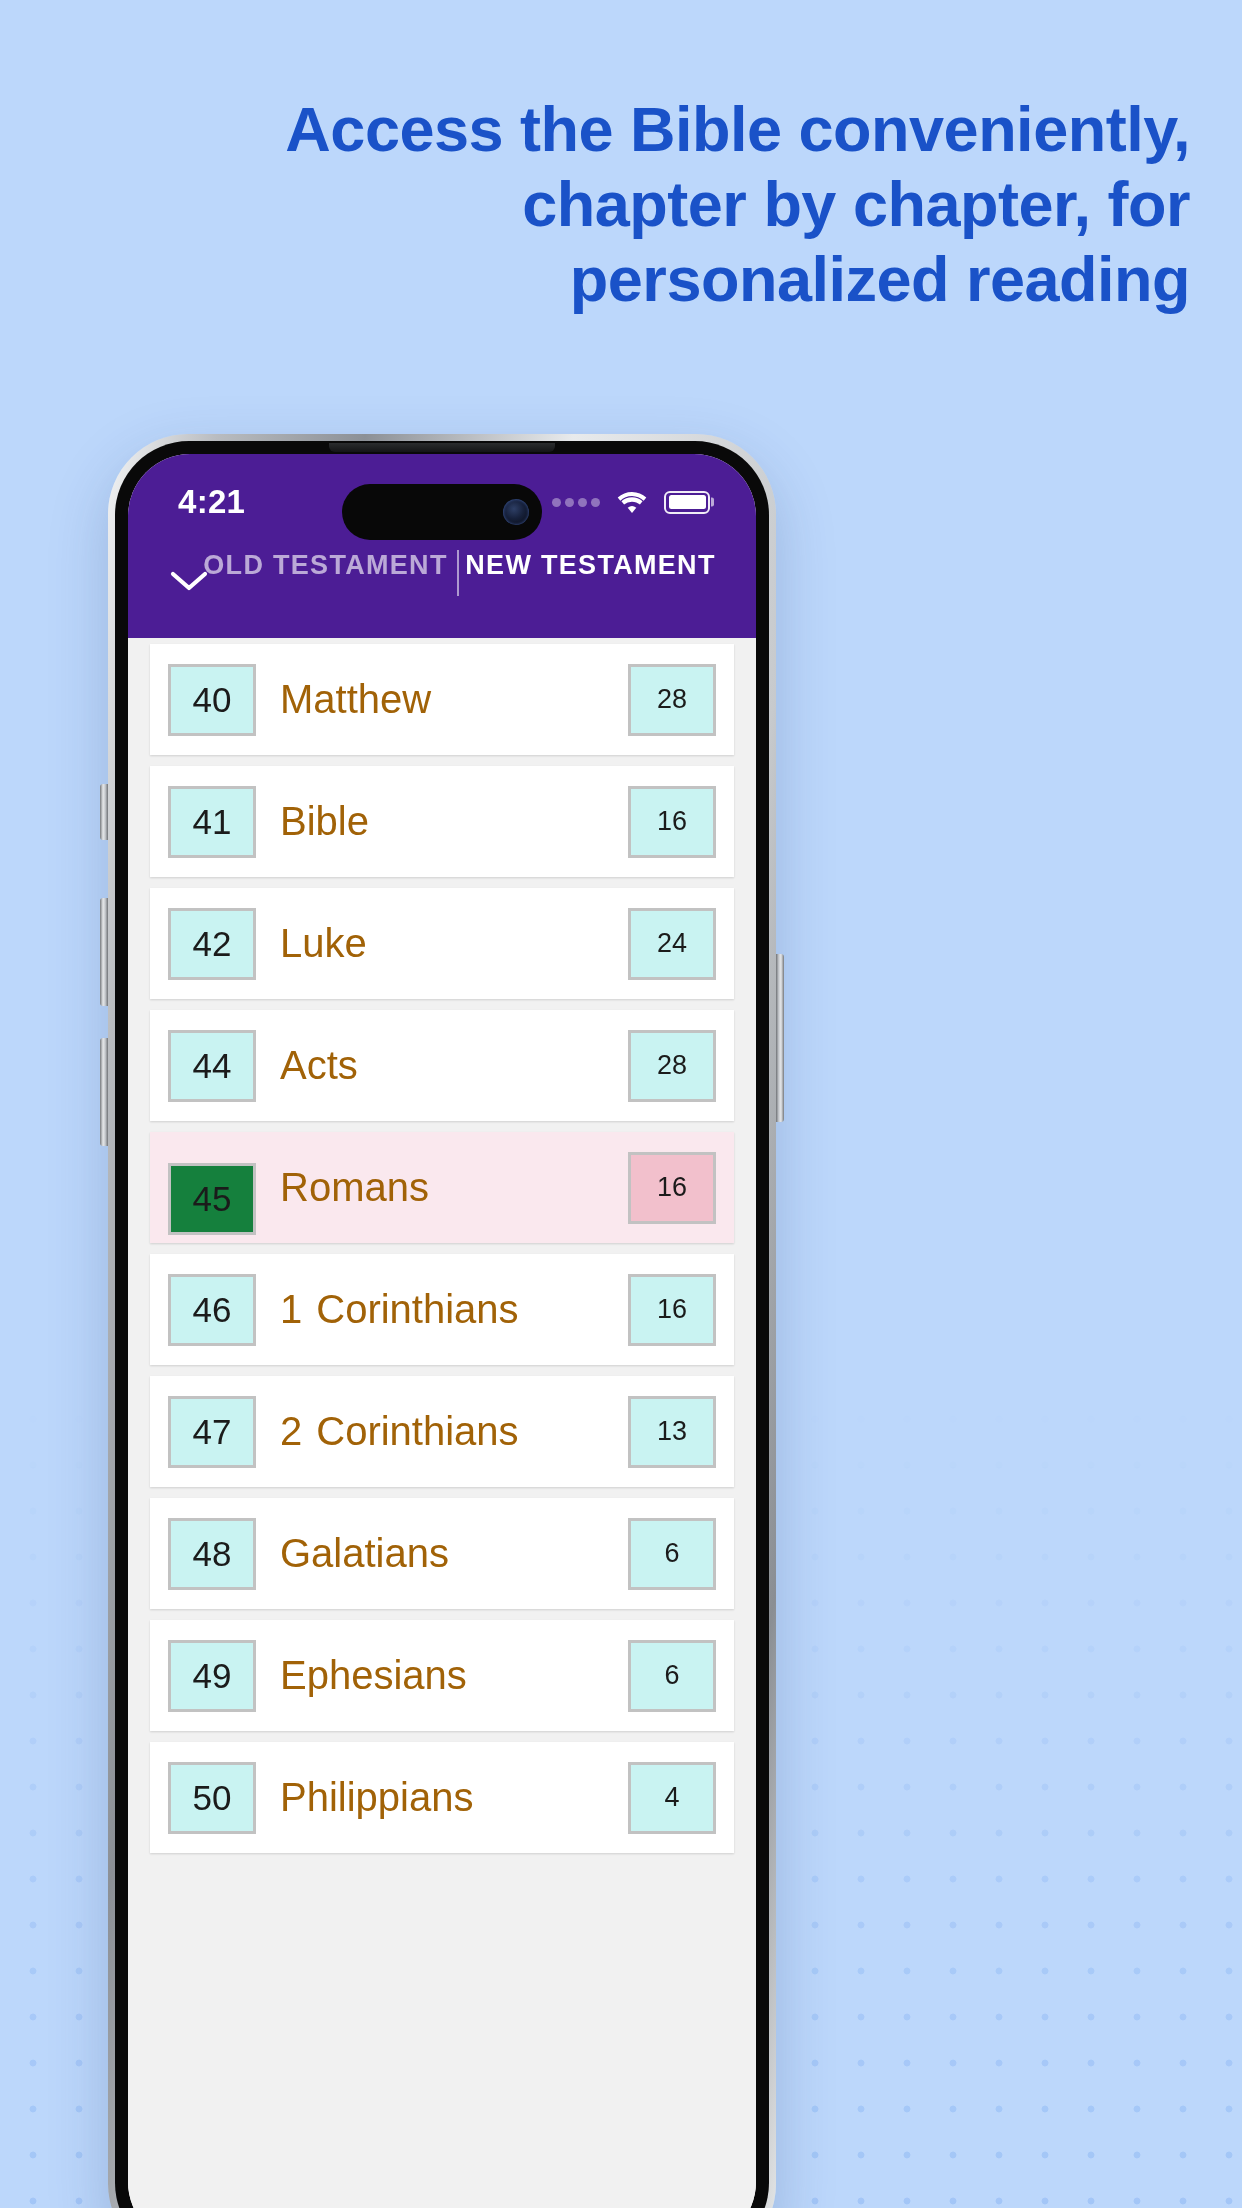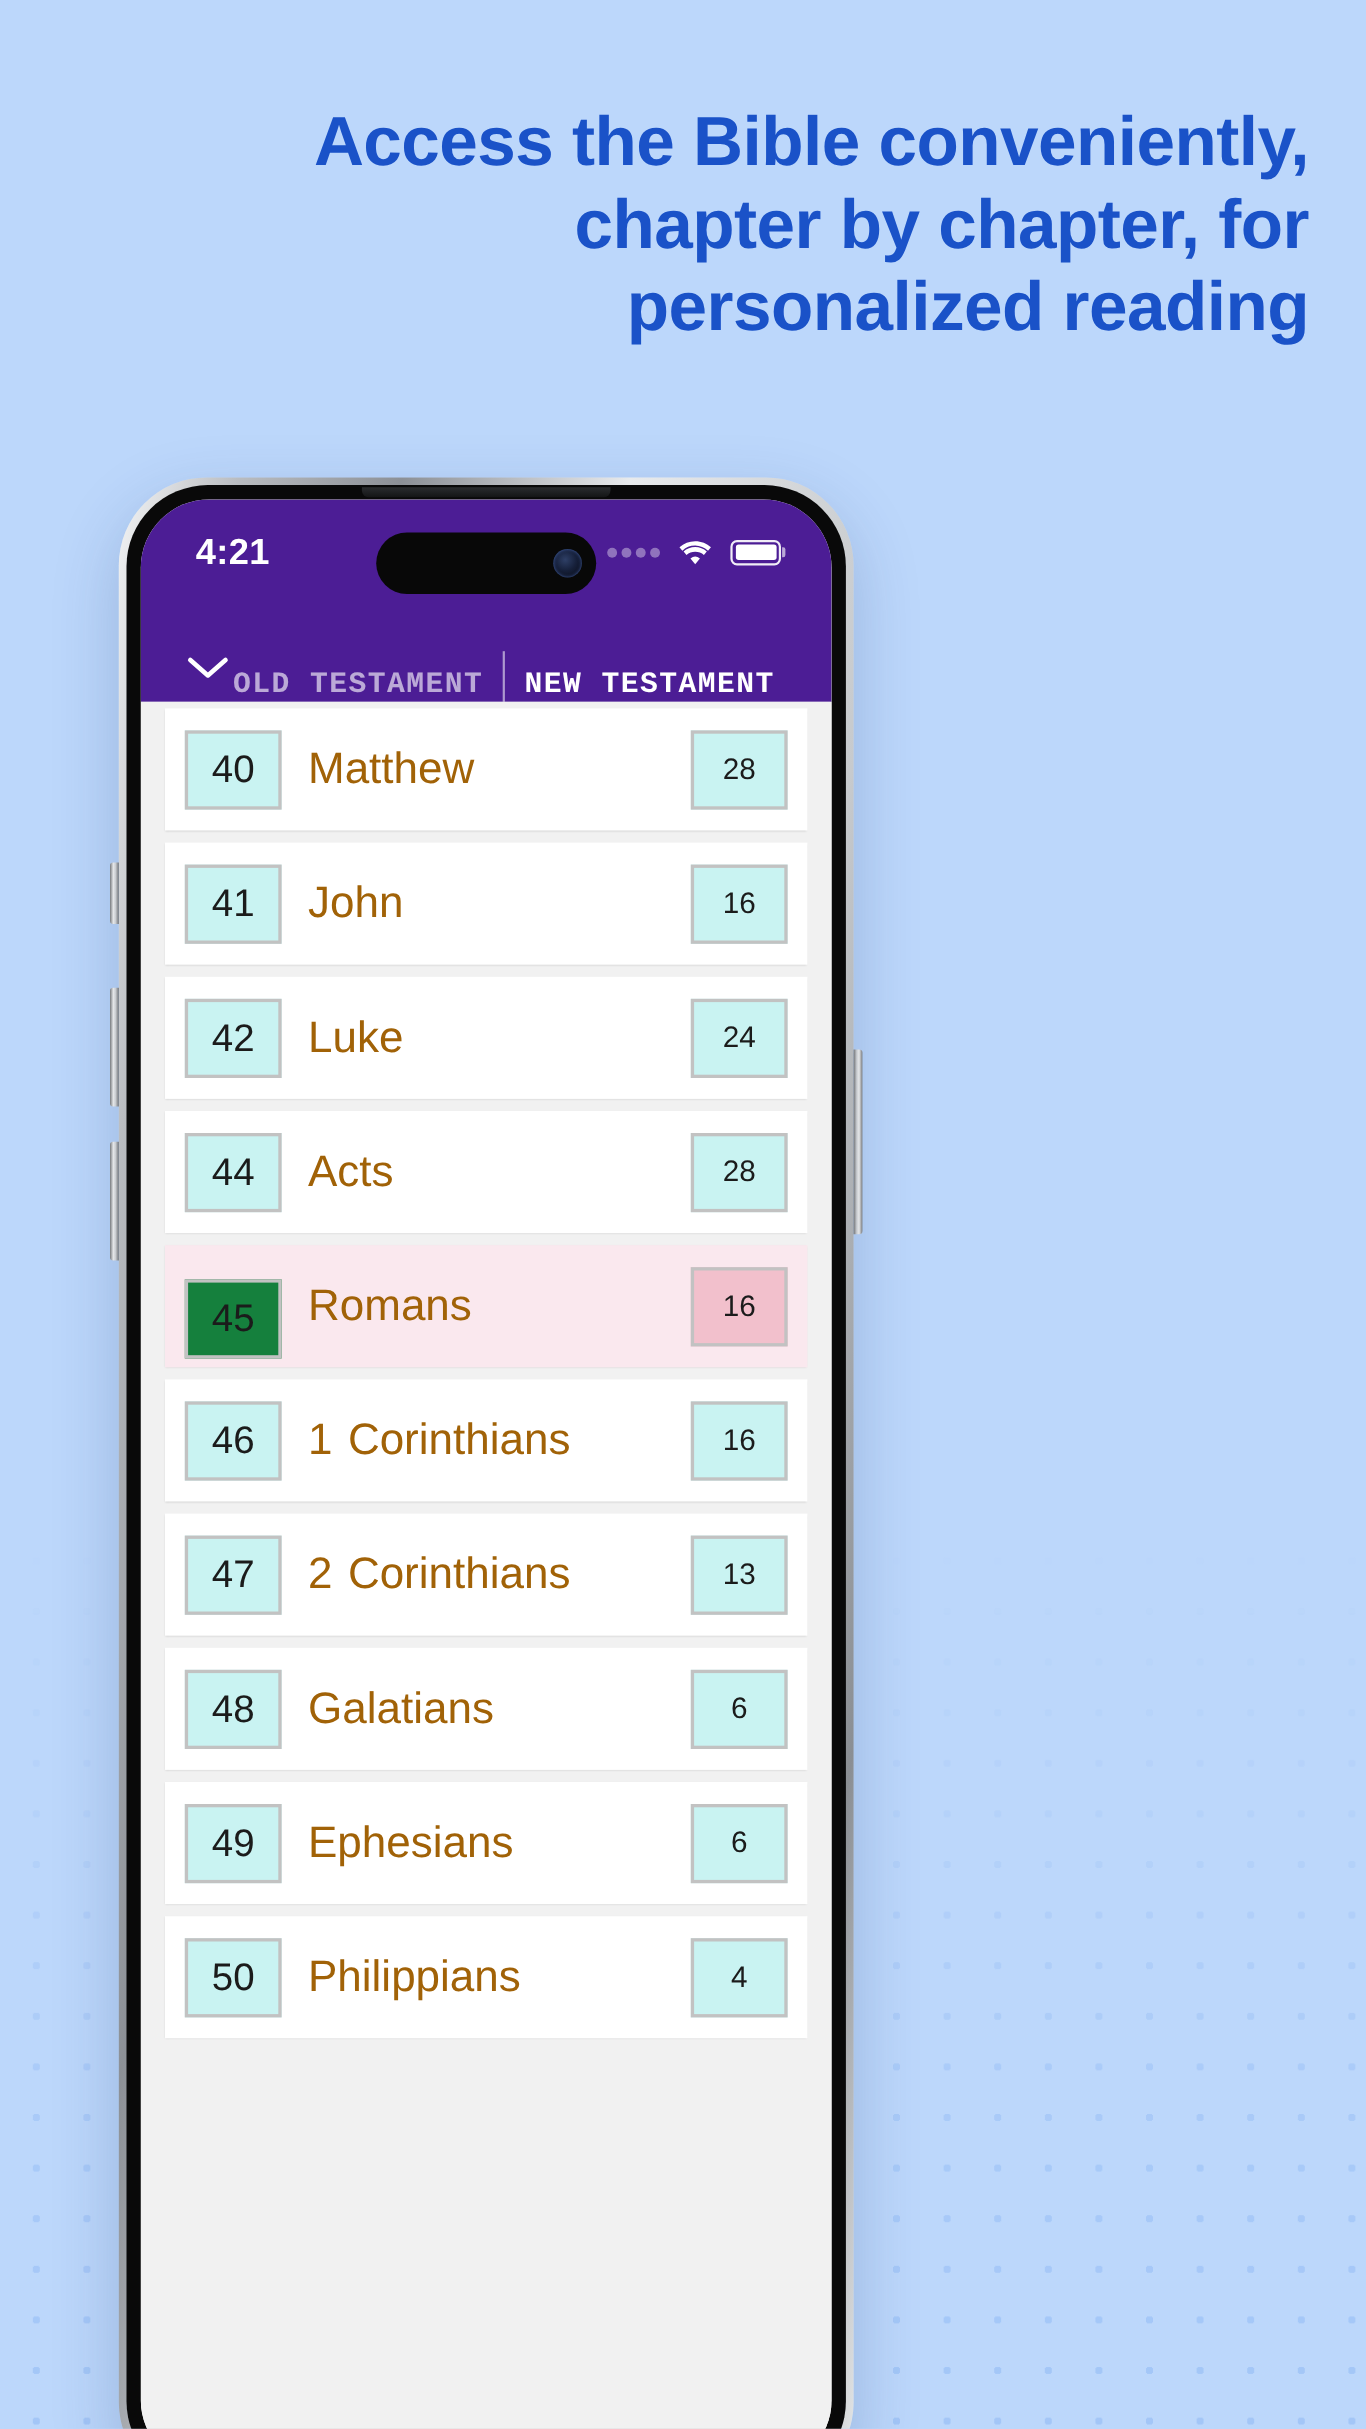--- a/index.html
+++ b/index.html
@@ -149,24 +149,23 @@
     right:-6px; top:50%; transform:translateY(-50%);
     width:3.5px; height:9px; border-radius:0 2px 2px 0;
     background:rgba(255,255,255,0.62);
   }
   .battery i { display:block; width:100%; height:100%; background:#fff; border-radius:2.5px; }
 
   
   .tabbar {
     height:88px;
     display:flex;
-    align-items:flex-end;
+    align-items:flex-start;
     padding:0 34px 0 30px;
     position:relative;
-    font-family:Liberation Mono, monospace;
   }
   .chevron-btn {
     width:62px; height:62px;
     display:flex; align-items:center; justify-content:center;
     flex:0 0 auto;
   }
   .tab {
     flex:1 1 0;
     text-align:center;
     font-size:27px;
@@ -298,21 +297,21 @@
       </div>
 
       <div class="booklist" id="booklist">
           <div class="book-row">
             <div class="badge">40</div>
             <div class="book-name"><span>Matthew</span></div>
             <div class="chapters">28</div>
           </div>
           <div class="book-row">
             <div class="badge">41</div>
-            <div class="book-name"><span>John</span></div>
+            <div class="book-name"><span>Bible</span></div>
             <div class="chapters">16</div>
           </div>
           <div class="book-row">
             <div class="badge">42</div>
             <div class="book-name"><span>Luke</span></div>
             <div class="chapters">24</div>
           </div>
           <div class="book-row">
             <div class="badge">44</div>
             <div class="book-name"><span>Acts</span></div>

